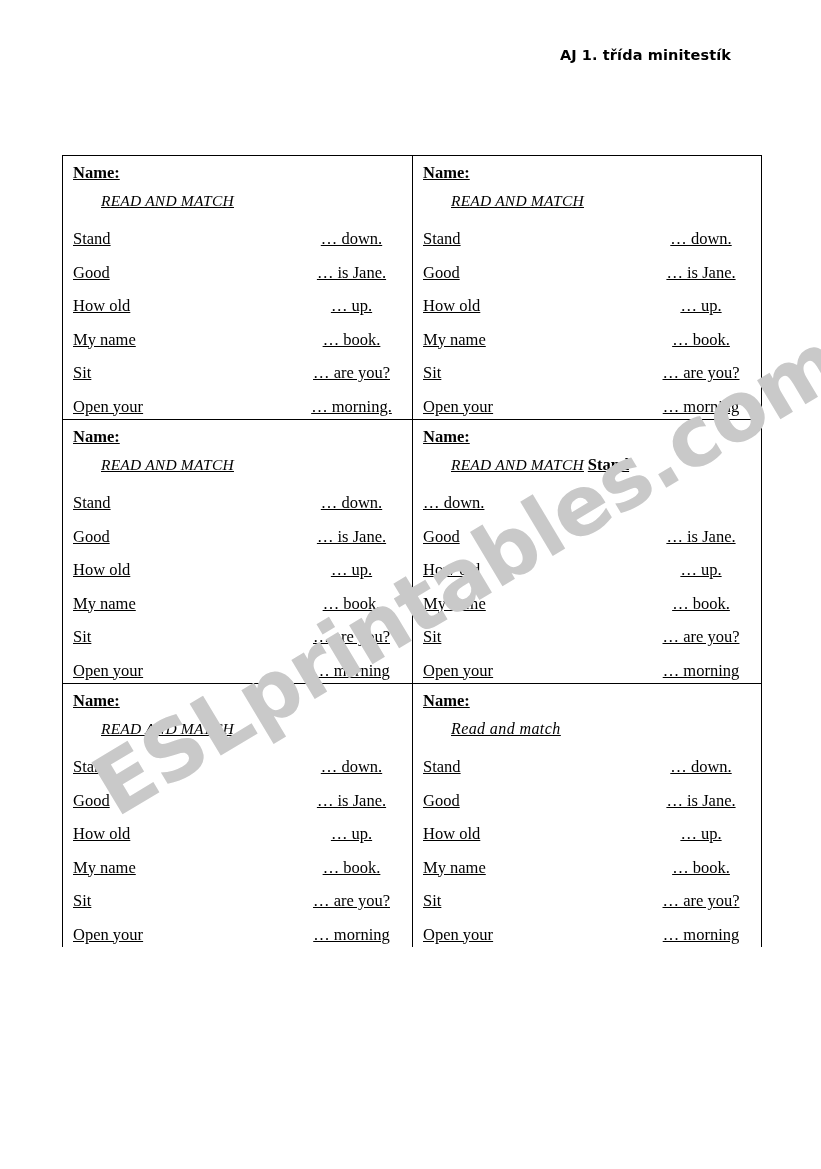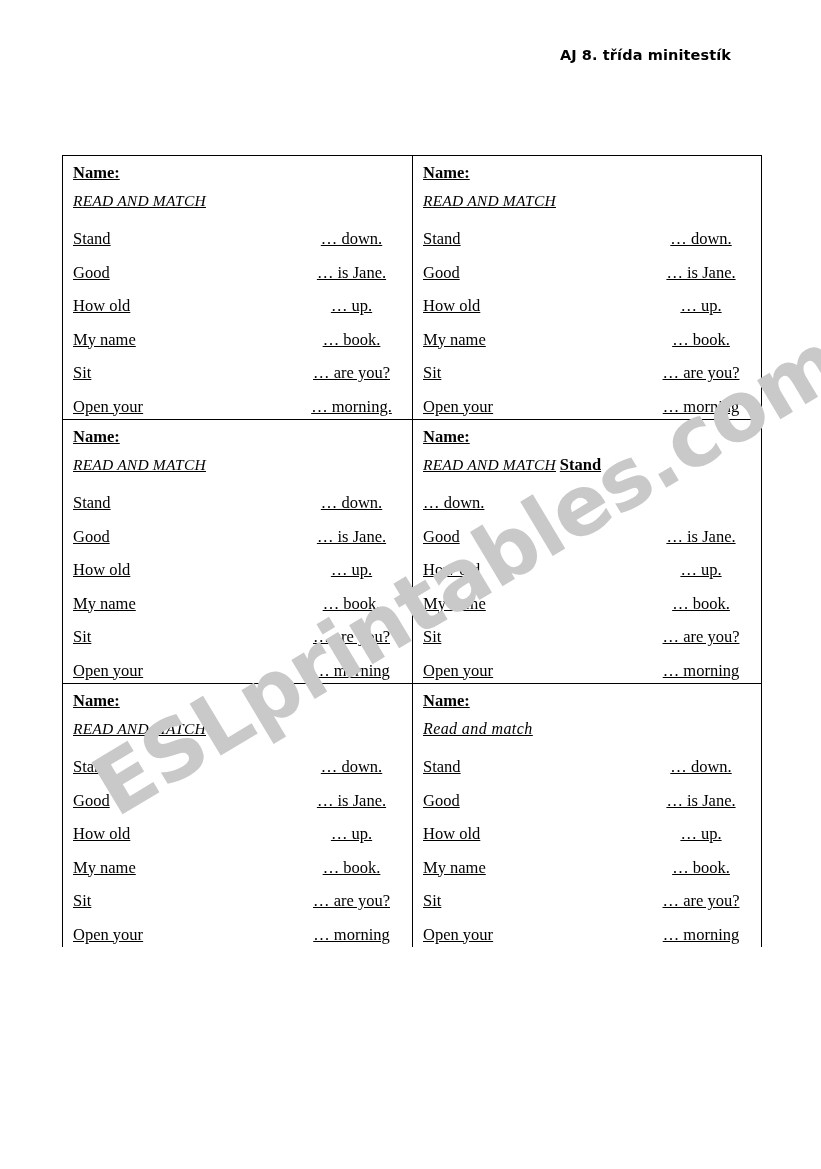--- a/index.html
+++ b/index.html
@@ -99,20 +99,21 @@
     font-size: 15.5px;
   }
   .instruction.mixedcase {
     font-size: 16px;
     letter-spacing: 0.4px;
   }
   .instruction-wrap {
     padding-bottom: 13px;
     font-size: 16.5px;
     line-height: 1;
+    margin-left: 28px;
   }
   .instruction-wrap .instruction {
     padding-bottom: 0;
     display: inline;
   }
   .trailing-word {
     font-weight: bold;
     font-size: 16.5px;
     padding-left: 4px;
   }
@@ -137,21 +138,21 @@
   .orphan-line {
     font-size: 16.5px;
     height: 33.5px;
     line-height: 33.5px;
     white-space: nowrap;
   }
 </style>
 </head>
 <body>
 
-<div class="page-header">AJ 8. třída minitestík</div>
+<div class="page-header">AJ 1. třída minitestík</div>
 
 <div class="watermark">ESLprintables.com</div>
 
 <div class="sheet">
   <div class="sheet-row">
       <div class="cell">
         <div class="name-line">Name:</div>
         <div class="instruction-wrap"><span class="instruction smallcaps">READ AND MATCH</span></div>
         <div class="match-row">
           <div class="match-left">Stand</div>

